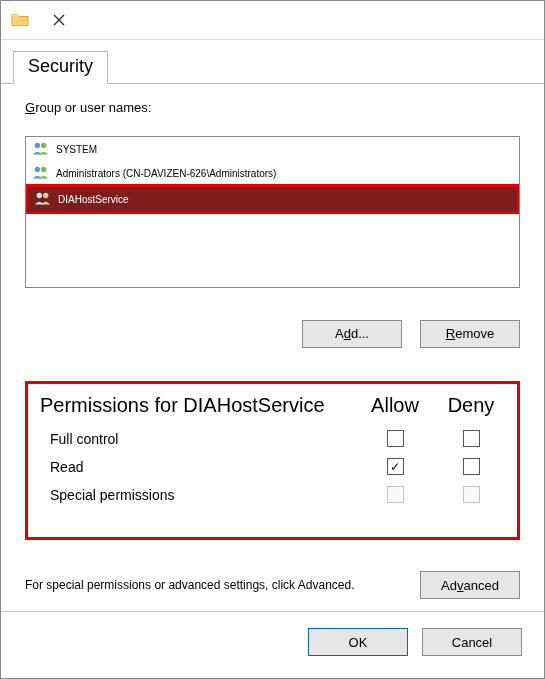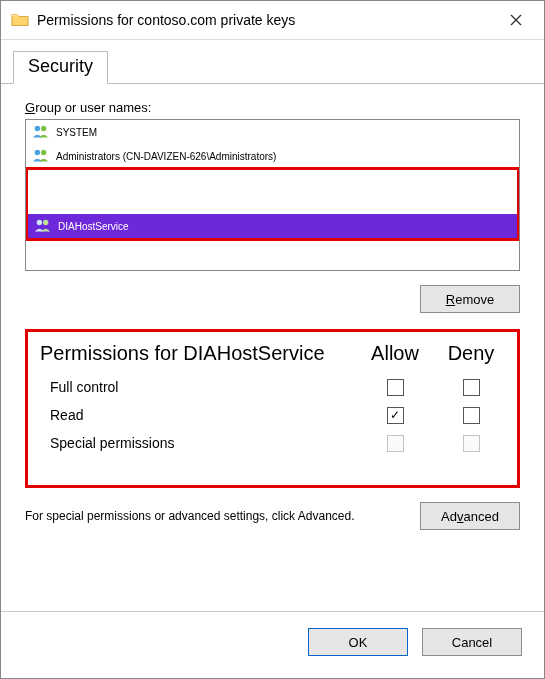--- a/index.html
+++ b/index.html
@@ -60,20 +60,21 @@
     position: relative;
     top: 1px;
     font-size: 18px;
   }
 
   .pane {
     flex: 1;
     padding: 14px 24px 6px 24px;
     display: flex;
     flex-direction: column;
+    justify-content: space-between;
   }
 
   .label {
     margin: 2px 0 4px 0;
   }
   .underline { text-decoration: underline; }
 
   .listbox {
     border: 1px solid #888;
     height: 150px;
@@ -82,23 +83,22 @@
   }
   .listitem {
     display: flex;
     align-items: center;
     height: 24px;
     padding: 0 6px;
     font-size: 10px;
     white-space: nowrap;
   }
   .listitem.selected {
-    background: #6d28d9;
+    background: #7f1d1d;
     color: #fff;
-    margin-top: 44px;
   }
   .icon-users {
     width: 18px;
     height: 16px;
     margin-right: 6px;
     flex: 0 0 auto;
   }
   .listbox-highlight {
     border: 3px solid #e40000;
     margin: -1px; 
@@ -196,21 +196,20 @@
 
 <div class="window">
 
   <div class="titlebar">
     <span class="folder-icon">
       <svg viewBox="0 0 20 16">
         <path d="M1 3 h6 l2 2 h10 v10 h-18 z" fill="#ffd36b" stroke="#c98f1a" stroke-width="0.8"></path>
         <path d="M1 3 h6 l2 2 h-8 z" fill="#ffe29a"></path>
       </svg>
     </span>
-    <div class="title">Permissions for contoso.com private keys</div>
     <div class="close">
       <svg viewBox="0 0 12 12">
           <path d="M1 1 L11 11 M11 1 L1 11" stroke="#333" stroke-width="1.4"></path>
         </svg>
     </div>
   </div>
 
   <div class="tab-strip">
     <div class="tab">Security</div>
   </div>
@@ -257,20 +256,23 @@
                 <path d="M8 15 q5 -6 10 0 z" fill="#bfe09a"></path>
             </svg>
           </span>
           <span>DIAHostService</span>
         </div>
       </div>
     </div>
 
     <div class="btnrow">
       <button class="btn">
+        <span>A</span><span class="underline">d</span><span>d...</span>
+      </button>
+      <button class="btn">
         <span></span><span class="underline">R</span><span>emove</span>
       </button>
     </div>
 
     <div class="highlight-wrap">
       <div class="perm-header">
         <div class="name">Permissions for DIAHostService</div>
         <div class="col">Allow</div>
         <div class="col">Deny</div>
       </div>

